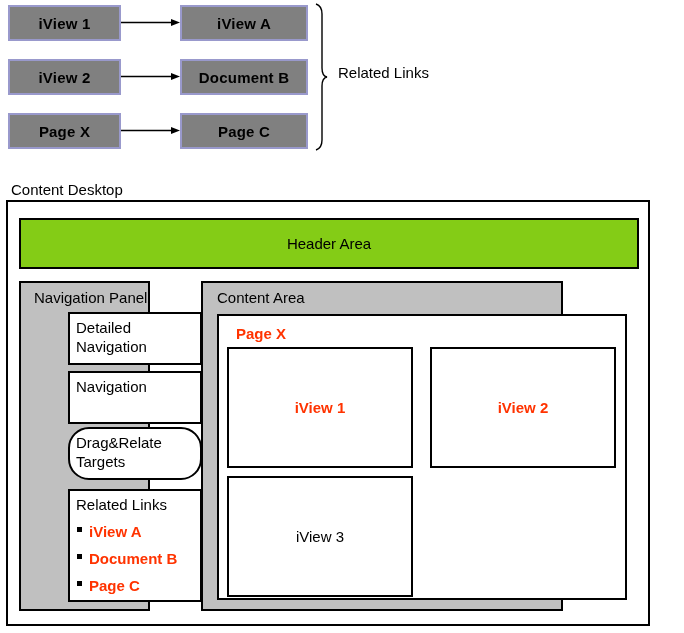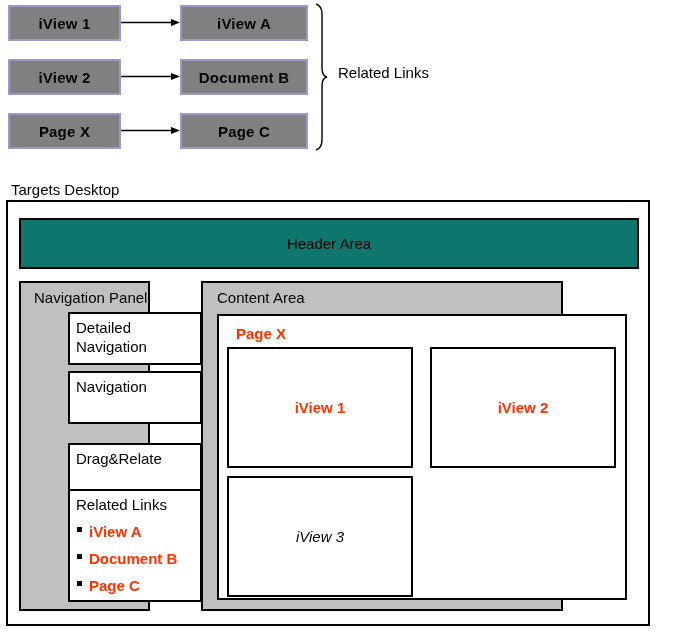--- a/index.html
+++ b/index.html
@@ -86,21 +86,21 @@
     background: #ffffff;
     box-sizing: border-box;
   }
 
   #header-area {
     position: absolute;
     left: 11px;
     top: 16px;
     width: 620px;
     height: 51px;
-    background: #0f766e;
+    background: #84cc16;
     border: 2px solid #000000;
     box-sizing: border-box;
     display: flex;
     align-items: center;
     justify-content: center;
     font-size: 15px;
   }
 
   #navigation-panel {
     position: absolute;
@@ -127,21 +127,21 @@
     border: 2px solid #000000;
     box-sizing: border-box;
     font-size: 15px;
     line-height: 19px;
     padding: 4px 0 4px 6px;
     color: #000000;
     margin-left: 36px;
   }
   #nav-box-detailed   { top: 29px;  height: 53px; }
   #nav-box-dynamic    { top: 88px;  height: 53px; }
-  #nav-box-dragrelate { top: 160px; height: 53px; }
+  #nav-box-dragrelate { top: 144px; height: 53px; border-radius: 21px; }
   #nav-box-related    { top: 206px; height: 113px; }
 
   .nav-box-line { display: block; white-space: nowrap; }
 
   #related-links-list {
     margin: 0;
     padding: 0;
     list-style: none;
   }
   #related-links-list li {
@@ -204,21 +204,21 @@
     height: 121px;
     background: #ffffff;
     border: 2px solid #000000;
     box-sizing: border-box;
     display: flex;
     align-items: center;
     justify-content: center;
     font-size: 15px;
   }
   .iview-box.highlight { color: #ff3300; font-weight: bold; }
-  .iview-box.plain { color: #000000; font-weight: normal; font-style: italic; }
+  .iview-box.plain { color: #000000; font-weight: normal; }
   #iview-1 { left: 8px;   top: 31px; }
   #iview-2 { left: 211px; top: 31px; }
   #iview-3 { left: 8px;   top: 160px; }
   #iview-4 { left: 211px; top: 160px; }
 </style>
 </head>
 <body>
 
 <div id="relation-diagram">
 
@@ -255,21 +255,21 @@
     <span>Page C</span>
   </div>
 
   <svg class="brace" viewBox="0 0 20 150" preserveAspectRatio="none">
     <path d="M 4 2 Q 10 4 10 12 L 10 66 Q 10 74 15 75 Q 10 76 10 84 L 10 138 Q 10 146 4 148" fill="none" stroke="#000000" stroke-width="1.4"></path>
   </svg>
 
   <div class="brace-label">Related Links</div>
 </div>
 
-<div id="portal-desktop-label">Targets Desktop</div>
+<div id="portal-desktop-label">Content Desktop</div>
 
 <div id="portal-desktop-frame">
 
   <div id="header-area">
     <span>Header Area</span>
   </div>
 
   <div id="navigation-panel">
     <div id="navigation-panel-title">Navigation Panel</div>
 
@@ -277,20 +277,21 @@
       <span class="nav-box-line">Detailed</span>
       <span class="nav-box-line">Navigation</span>
     </div>
 
     <div class="nav-box" id="nav-box-dynamic">
       <span class="nav-box-line">Navigation</span>
     </div>
 
     <div class="nav-box" id="nav-box-dragrelate">
       <span class="nav-box-line">Drag&amp;Relate</span>
+      <span class="nav-box-line">Targets</span>
     </div>
 
     <div class="nav-box" id="nav-box-related">
       <span class="nav-box-line">Related Links</span>
       <ul id="related-links-list">
         <li>
           <span class="bullet"></span>
           <span>iView A</span>
         </li>
         <li>

